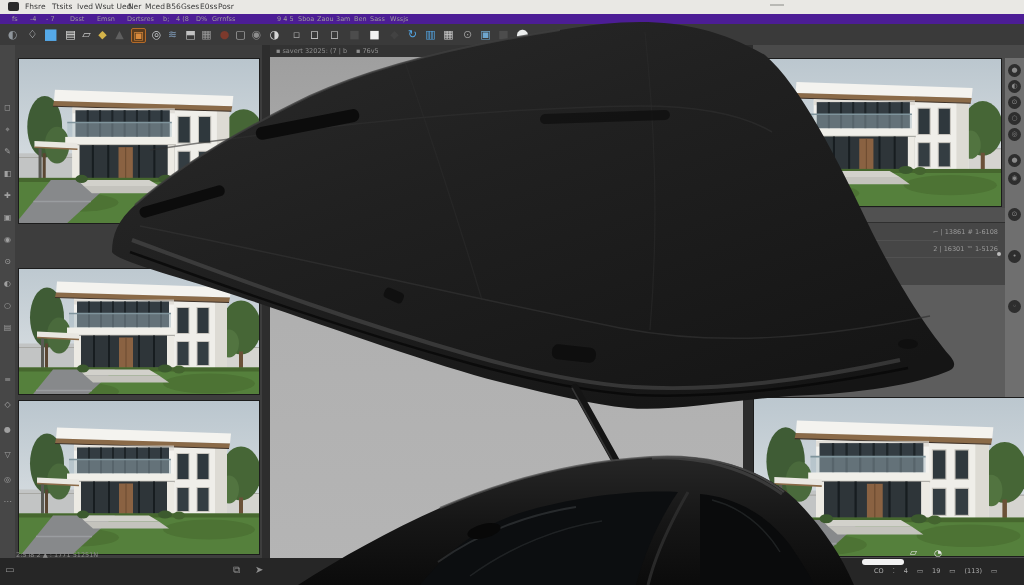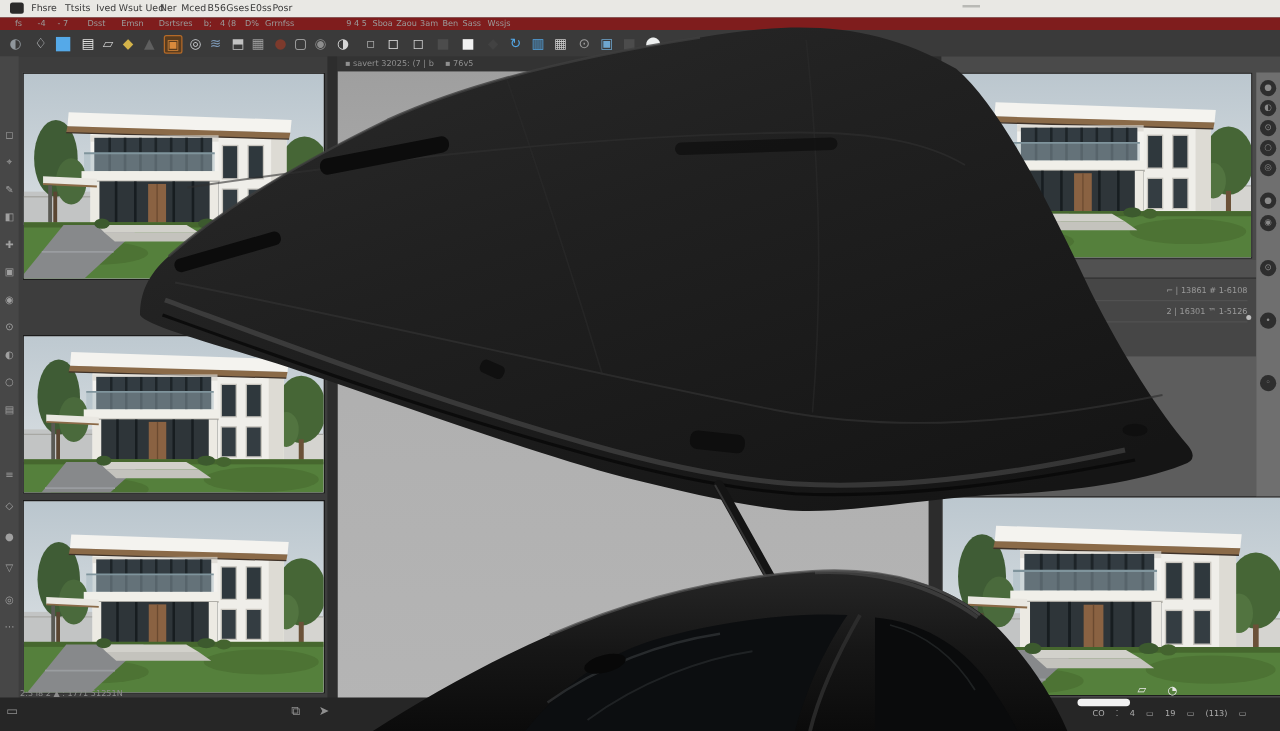--- a/index.html
+++ b/index.html
@@ -3,21 +3,21 @@
 <meta charset="utf-8">
 <style>
   html,body{margin:0;padding:0;background:#222;}
   #app{position:relative;width:1024px;height:585px;overflow:hidden;
        font-family:"DejaVu Sans",sans-serif;background:#3b3b3b;}
   .abs{position:absolute;}
   
   #menubar{left:0;top:0;width:1024px;height:14px;background:#e9e8e4;z-index:5;}
   #menu-logo{left:8px;top:2px;width:11px;height:9px;background:#2a2a2a;border-radius:2px;}
   .menu-item{top:2px;font-size:7.5px;color:#3a3a3a;white-space:nowrap;}
-  #optionsbar{left:0;top:14px;width:1024px;height:10px;background:#7f1d1d;z-index:5;}
+  #optionsbar{left:0;top:14px;width:1024px;height:10px;background:#4c1d95;z-index:5;}
   .opt-item{top:1px;font-size:6.5px;color:#9b9b9b;white-space:nowrap;}
   #iconbar{left:0;top:24px;width:1024px;height:21px;background:#3a3a3a;z-index:5;}
   .tbicon{top:4px;width:13px;height:13px;display:flex;align-items:center;justify-content:center;
           font-size:11px;line-height:13px;border-radius:2px;}
   
   #toolstrip{left:0;top:45px;width:15px;height:540px;background:#474747;z-index:6;}
   .tsicon{left:0;width:15px;text-align:center;font-size:8px;color:#a0a0a0;}
   
   #left-panel{left:15px;top:45px;width:247px;height:540px;background:#3d3d3d;z-index:2;}
   #left-tabs{left:15px;top:45px;width:247px;height:13px;background:#333;z-index:3;}

